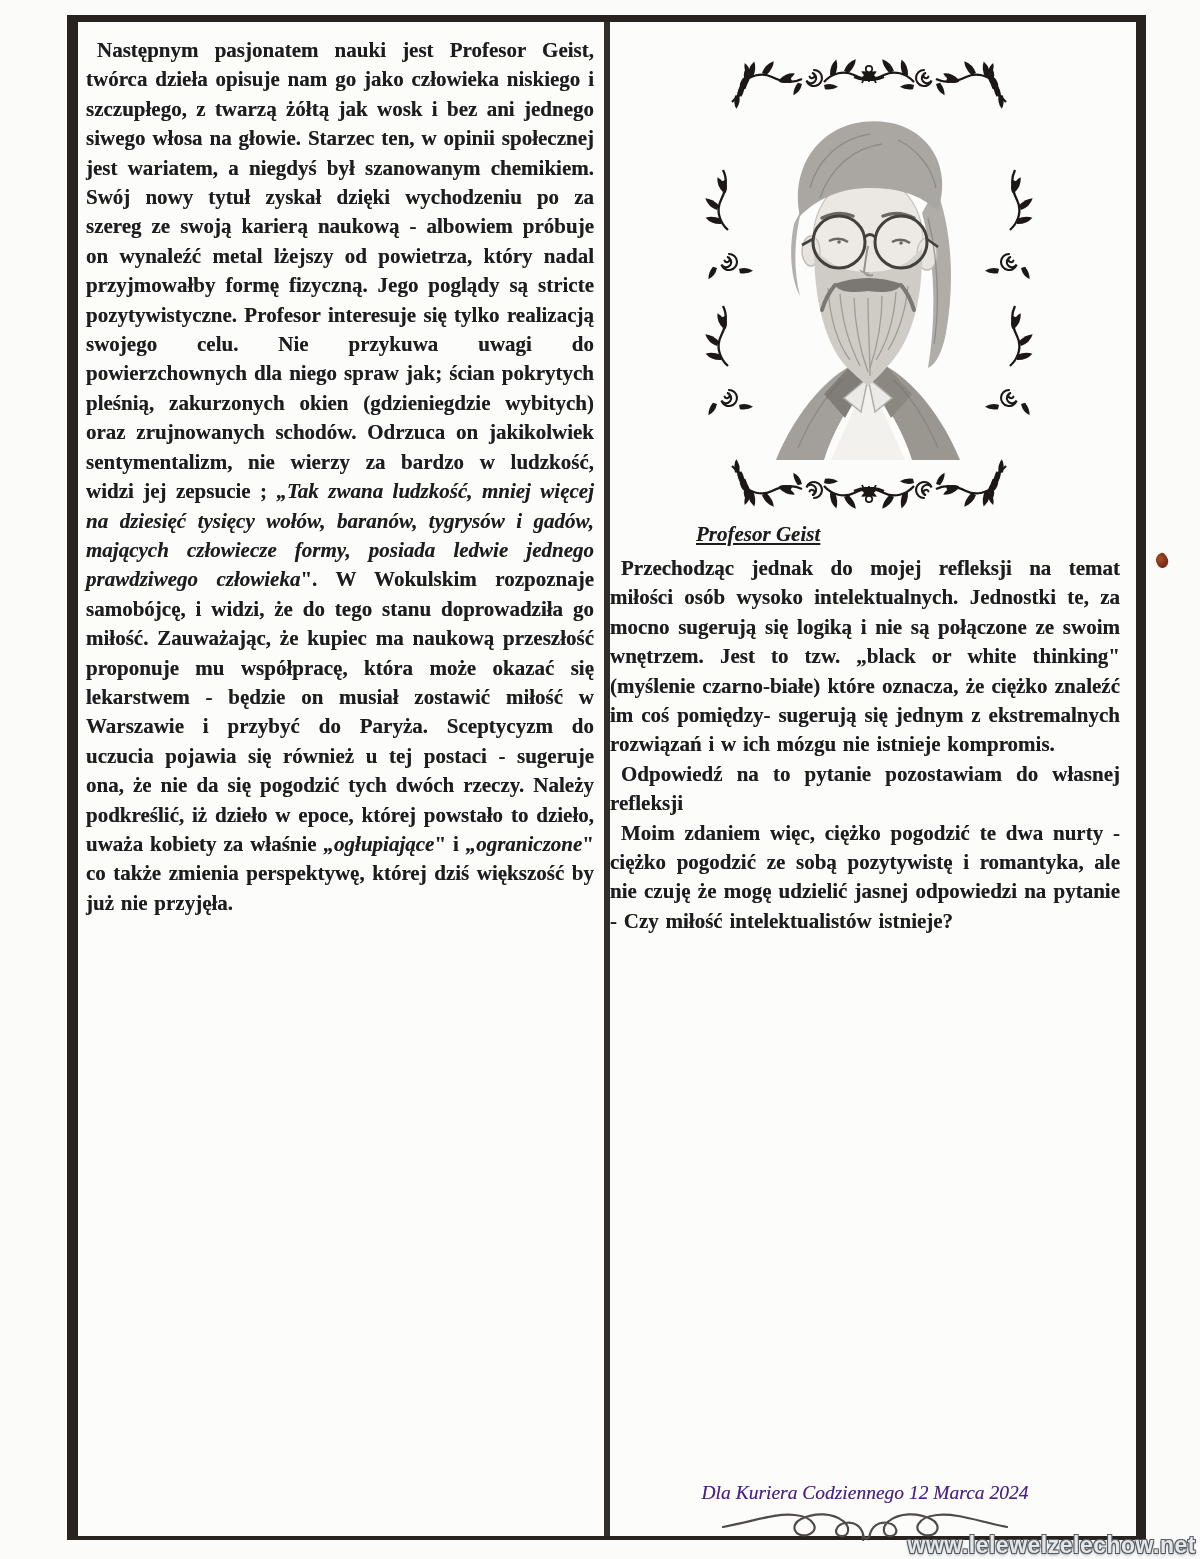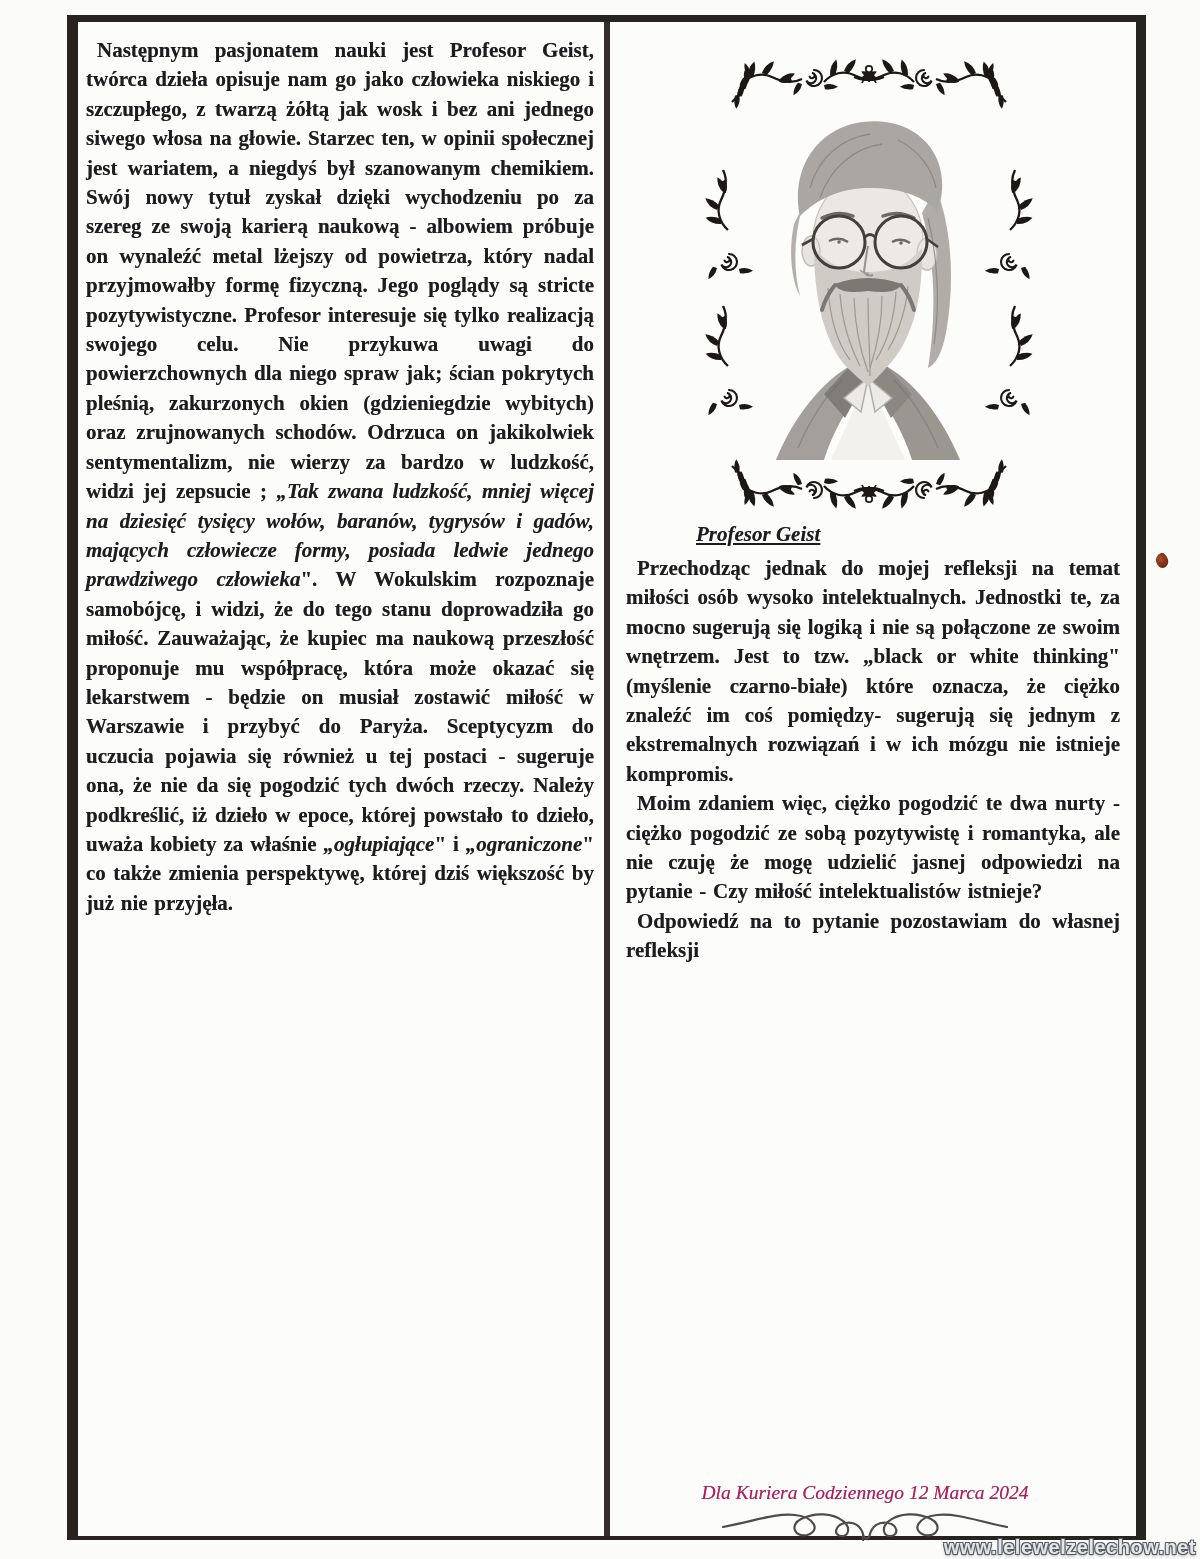--- a/index.html
+++ b/index.html
@@ -27,37 +27,37 @@
   }
   .body-text .it{font-style:italic;}
   .portrait-wrap{margin:18px 0 0 88px;width:342px;height:472px;}
   .portrait-wrap svg{display:block;width:342px;height:472px;}
   .caption{
     margin:2px 0 0 86px;
     font-size:21px;font-style:italic;font-weight:bold;
     text-decoration:underline;
     text-shadow:0 0 .6px rgba(25,25,28,.5);
   }
-  .rp{margin:7px 16px 0 16px;}
+  .rp{margin:7px 16px 0 0;}
   .footer{position:absolute;left:0;right:16px;top:1452px;text-align:center;}
   .credit{
-    font-size:19.5px;font-style:italic;color:#be185d;
+    font-size:19.5px;font-style:italic;color:#4c1d95;
     text-shadow:0 0 .5px rgba(60,58,55,.6);
   }
   .flourish{display:block;margin:-3px auto 0;}
   .speck{
     position:absolute;left:1156px;top:553px;width:12px;height:15px;
     background:radial-gradient(circle at 40% 35%, #a04f2a 0%, #7d2f16 60%, #5f2210 100%);
     border-radius:62% 38% 55% 45%/50% 55% 45% 50%;
     transform:rotate(-18deg);
   }
   .watermark{
     position:absolute;right:4px;bottom:0px;
     font-family:"Liberation Sans", sans-serif;
-    font-weight:bold;font-size:20px;letter-spacing:.5px;
+    font-weight:bold;font-size:23px;letter-spacing:.5px;
     color:#e4e7ea;
     text-shadow:
       1px 1px 0 #575c62,-1px -1px 0 #575c62,1px -1px 0 #575c62,-1px 1px 0 #575c62,
       0 2px 3px rgba(70,75,82,.55);
   }
 </style>
 </head>
 <body>
 
 <div class="page">
@@ -190,22 +190,22 @@
               <path d="M167 189 Q172 184 177 189" stroke="#43403c" stroke-width="2.6" fill="none"></path>
               <path d="M115 191 L104 197" stroke="#43403c" stroke-width="2.6"></path>
               <path d="M229 191 L240 199" stroke="#43403c" stroke-width="2.6"></path>
             </g>
           </svg>
         </div>
 
         <div class="caption">Profesor Geist</div>
 
         <p class="body-text rp">Przechodząc jednak do mojej refleksji na temat miłości osób wysoko intelektualnych. Jednostki te, za mocno sugerują się logiką i nie są połączone ze swoim wnętrzem. Jest to tzw. „black or white thinking" (myślenie czarno-białe) które oznacza, że ciężko znaleźć im coś pomiędzy- sugerują się jednym z ekstremalnych rozwiązań i w ich mózgu nie istnieje kompromis.</p>
+        <p class="body-text rp" style="margin-top:0;">Odpowiedź na to pytanie pozostawiam do własnej refleksji</p>
         <p class="body-text rp" style="margin-top:0;">Moim zdaniem więc, ciężko pogodzić te dwa nurty - ciężko pogodzić ze sobą pozytywistę i romantyka, ale nie czuję że mogę udzielić jasnej odpowiedzi na pytanie - Czy miłość intelektualistów istnieje?</p>
-        <p class="body-text rp" style="margin-top:0;">Odpowiedź na to pytanie pozostawiam do własnej refleksji</p>
 
         <div class="footer">
           <div class="credit">Dla Kuriera Codziennego 12 Marca 2024</div>
           <svg class="flourish" width="300" height="40" viewBox="0 0 300 40" xmlns="http://www.w3.org/2000/svg">
             <path d="M8 26 C40 20 60 12 80 14 C100 16 106 30 92 34 C80 37 74 24 86 18
                      C100 11 118 12 128 20 C136 26 134 36 126 35 C118 34 120 24 130 22
                      C140 20 146 26 148 33 C149 39 154 39 155 33 C157 26 163 20 173 22
                      C183 24 184 34 176 35 C168 36 166 26 174 20 C184 12 202 11 216 18
                      C228 24 222 37 210 34 C196 30 202 16 222 14 C242 12 262 20 292 26" fill="none" stroke="#4e4b49" stroke-width="2.2" stroke-linecap="round"></path>
             <path d="M148 33 C146 40 150 44 154 40" fill="none" stroke="#4e4b49" stroke-width="1.6"></path>

